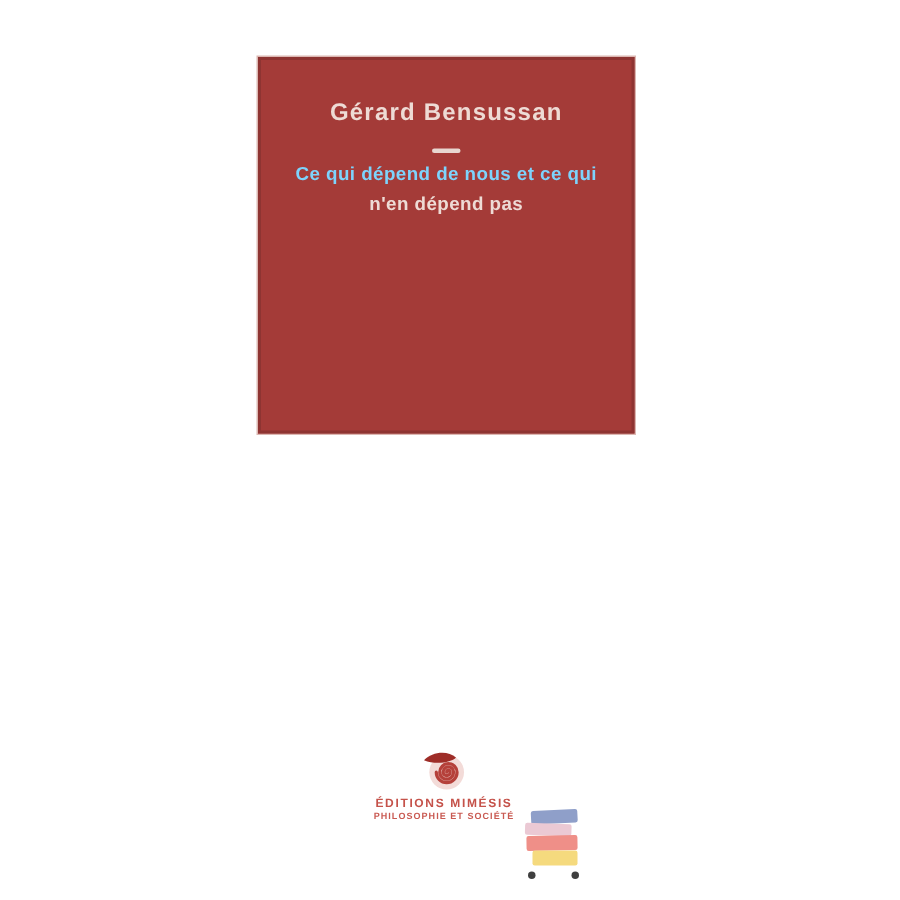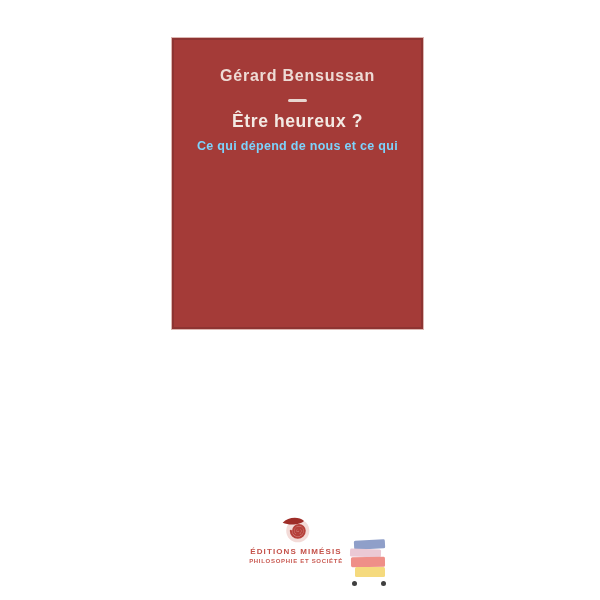--- a/index.html
+++ b/index.html
@@ -13,21 +13,21 @@
     background: #ffffff;
     overflow: hidden;
   }
 
   
   .cover {
     position: absolute;
     left: 172px;
     top: 38px;
     width: 251px;
-    height: 291px;
+    height: 251px;
     background: #a43b38;
     border: 2px solid #8e3432;
     box-shadow: 0 0 0 1px #dcb7b2;
     text-align: center;
   }
   .cover .author {
     margin-top: 27px;
     font-size: 16px;
     font-weight: 600;
     letter-spacing: 0.8px;
@@ -59,21 +59,21 @@
     font-size: 12.5px;
     font-weight: bold;
     letter-spacing: 0.3px;
     color: #eedbd5;
   }
 
   
   .publisher {
     position: absolute;
     left: 240px;
-    top: 513px;
+    top: 497px;
     width: 112px;
     text-align: center;
   }
   .publisher .spiral { display: block; margin: 0 auto; }
   .publisher .pub-name {
     margin-top: 2px;
     font-size: 8px;
     font-weight: bold;
     letter-spacing: 1.1px;
     color: #c5524a;
@@ -134,22 +134,22 @@
   }
 </style>
 </head>
 <body>
 
 <div class="canvas">
 
   <div class="cover" style="background-color: rgb(164, 59, 56);">
     <div class="author">Gérard Bensussan</div>
     <div class="dash"></div>
-    <div class="title">Être heureux ?</div>
     <div class="subtitle1">Ce qui dépend de nous et ce qui</div>
+    <div class="subtitle2">n'en dépend pas</div>
   </div>
 
   <div class="publisher">
     <svg class="spiral" width="36" height="32" viewBox="0 0 40 36" aria-hidden="true">
       <circle cx="22" cy="20" r="13" fill="#f3dbd8"></circle>
       <path d="M5 11 C 11 4.5, 23 3.5, 29 9 C 25.5 13, 13 14.5, 5 11 Z" fill="#9e2d28"></path>
       <path d="M22 20
                a 1.3 1.3 0 0 1 2.6 0
                a 2.6 2.6 0 0 1 -5.2 0
                a 3.9 3.9 0 0 1 7.8 0

